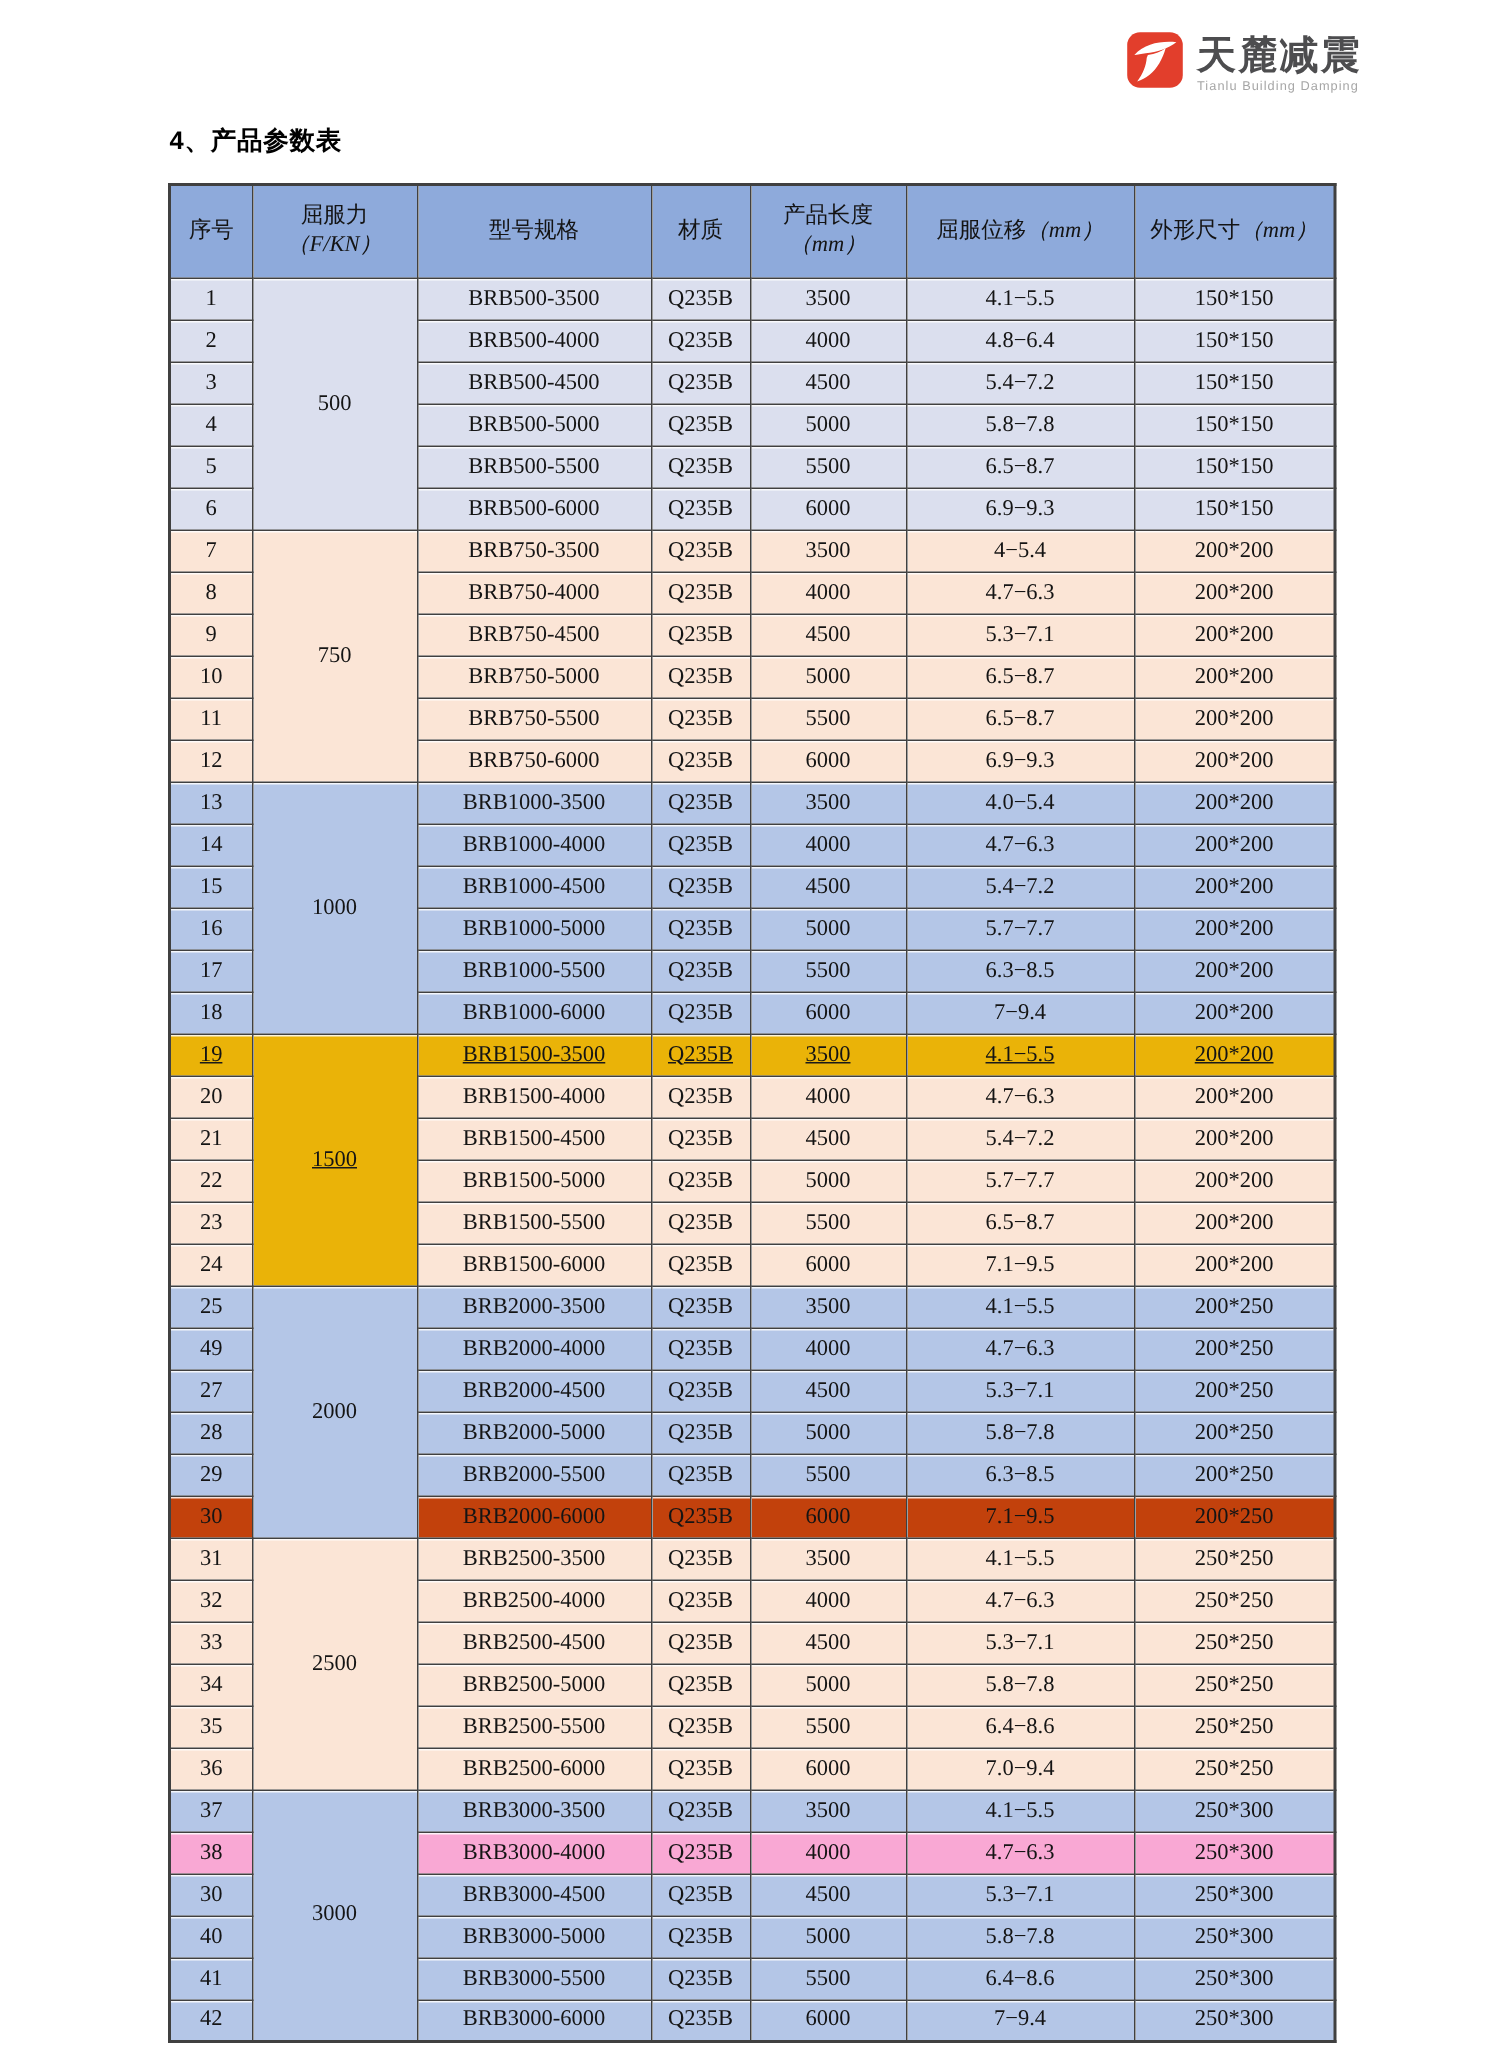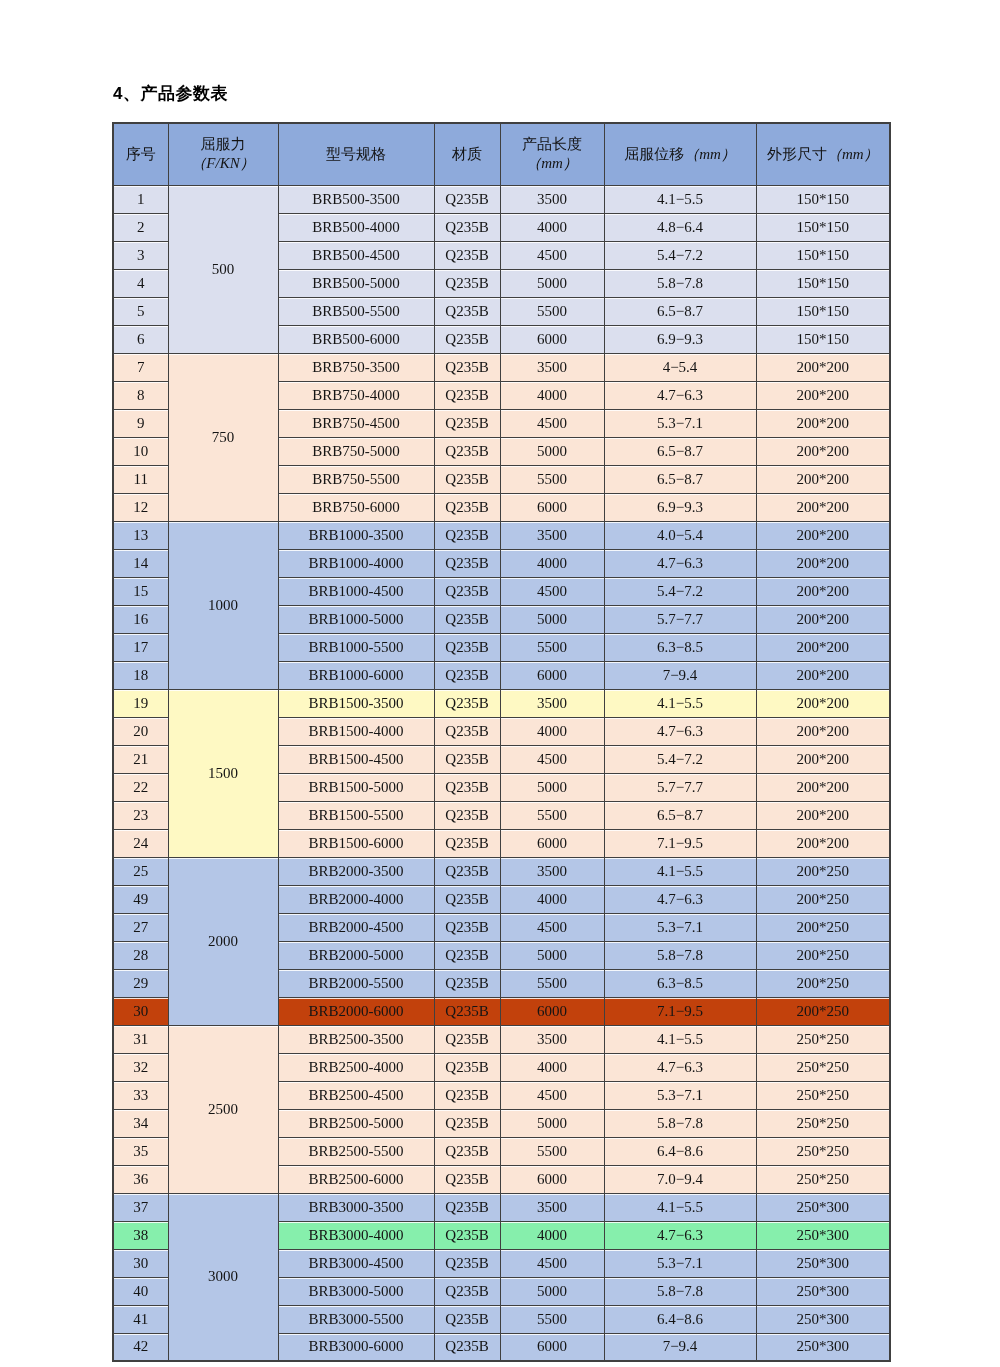--- a/index.html
+++ b/index.html
@@ -93,20 +93,33 @@
     font-size:15px;
     color:#141414;
     box-shadow:inset 0 1px 0 rgba(255,255,255,0.85);
   }
 </style>
 </head>
 <body>
 
 <div class="page">
 
+  <div class="logo">
+    <span class="logo-icon">
+      <svg viewBox="0 0 40 40" xmlns="http://www.w3.org/2000/svg" aria-hidden="true">
+        <rect x="0.5" y="0.5" width="39" height="39" rx="9" fill="#e23e2c"></rect>
+        <path d="M5.5 16.5 C13 8.5, 24 6.5, 35 7.5 C29 12, 21.5 14.5, 13.5 15.2 C10.5 15.6, 7.5 16.2, 5.5 16.5 Z" fill="#ffffff"></path>
+        <path d="M15 16.5 C20 15.8, 24.5 14, 27.5 11.5 C25.5 19, 21.5 26, 16 30.5 C13.5 32.5, 10.5 34, 7.5 35 C11.5 30, 13.8 24, 14.2 18.5 Z" fill="#ffffff"></path>
+      </svg>
+    </span>
+    <div class="logo-text">
+      <div class="logo-cn">天麓减震</div>
+      <div class="logo-en">Tianlu Building Damping</div>
+    </div>
+  </div>
 
   <h1 class="title">4、产品参数表</h1>
 
   <table class="spec-table">
     <colgroup id="cols">
         <col style="width: 55px;">
         <col style="width: 110px;">
         <col style="width: 156px;">
         <col style="width: 66px;">
         <col style="width: 104px;">
@@ -265,21 +278,21 @@
           <td>200*200</td>
         </tr>
         <tr style="background: rgb(180, 198, 231);">
           <td>18</td>
           <td>BRB1000-6000</td>
           <td>Q235B</td>
           <td>6000</td>
           <td>7−9.4</td>
           <td>200*200</td>
         </tr>
-        <tr style="background: #fef9c3;">
+        <tr style="background: #eab308; text-decoration: underline;">
           <td>19</td>
           <td rowspan="6">1500</td>
           <td>BRB1500-3500</td>
           <td>Q235B</td>
           <td>3500</td>
           <td>4.1−5.5</td>
           <td>200*200</td>
         </tr>
         <tr style="background: rgb(251, 229, 214);">
           <td>20</td>
@@ -421,21 +434,21 @@
         </tr>
         <tr style="background: rgb(180, 198, 231);">
           <td>37</td>
           <td rowspan="6">3000</td>
           <td>BRB3000-3500</td>
           <td>Q235B</td>
           <td>3500</td>
           <td>4.1−5.5</td>
           <td>250*300</td>
         </tr>
-        <tr style="background: #86efac;">
+        <tr style="background: #f9a8d4;">
           <td>38</td>
           <td>BRB3000-4000</td>
           <td>Q235B</td>
           <td>4000</td>
           <td>4.7−6.3</td>
           <td>250*300</td>
         </tr>
         <tr style="background: rgb(180, 198, 231);">
           <td>30</td>
           <td>BRB3000-4500</td>

